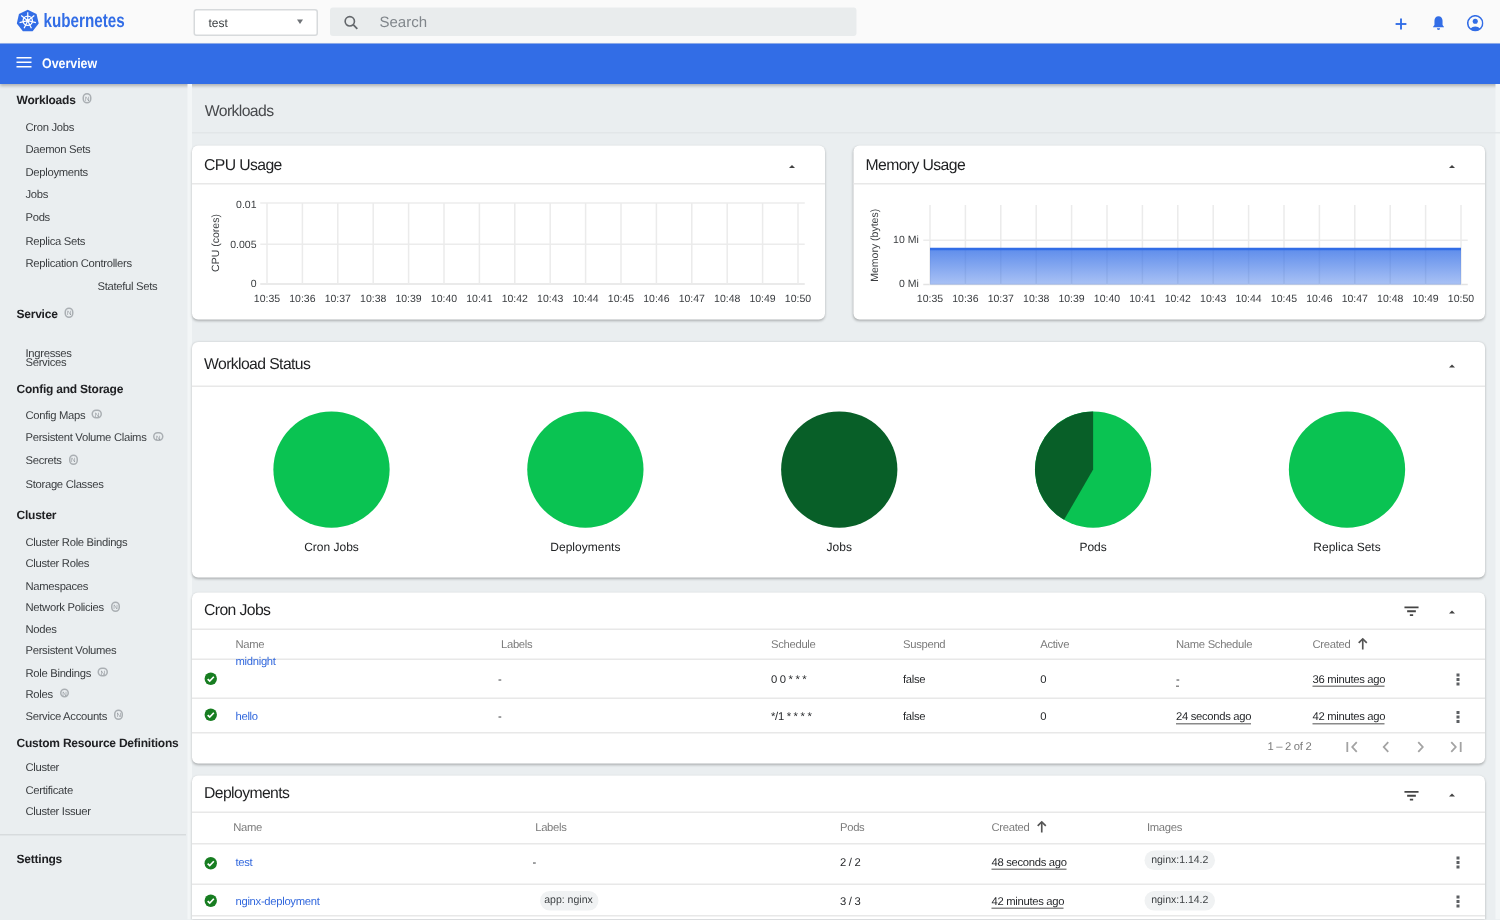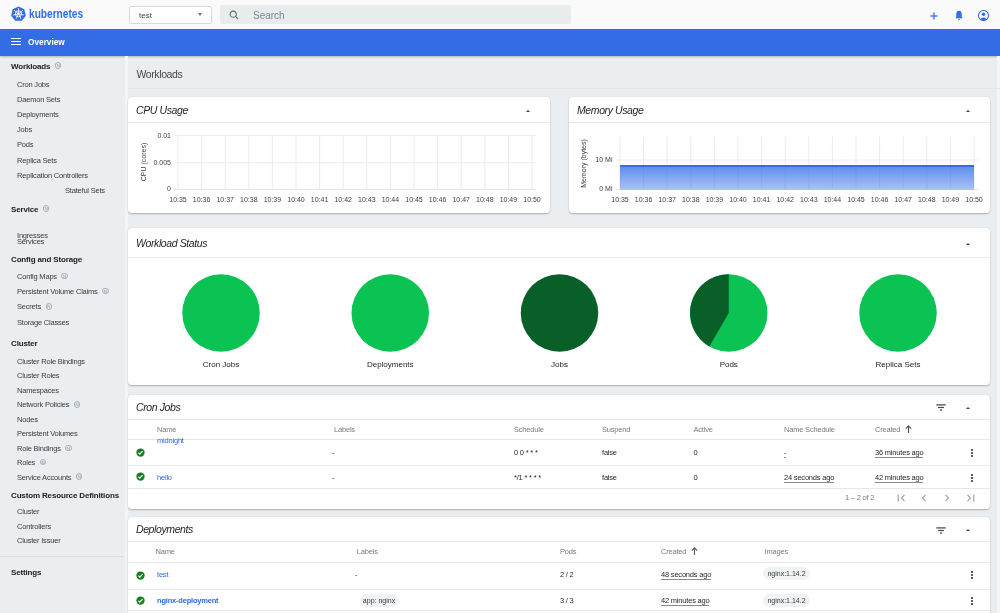--- a/index.html
+++ b/index.html
@@ -1,20 +1,20 @@
 <!DOCTYPE html>
 <html><head>
 <meta charset="utf-8">
 <style>
   * { margin:0; padding:0; box-sizing:border-box; }
   html,body { width:1000px; height:613px; overflow:hidden; }
   body { font-family:"Liberation Sans", sans-serif; background:#eaeef0; position:relative; }
   .abs { position:absolute; }
   .card { position:absolute; background:#fff; border-radius:4px; box-shadow:0 1px 2px rgba(0,0,0,0.18), 0 0.5px 1.5px rgba(0,0,0,0.10); }
-  .ctitle { position:absolute; font-size:10.5px; color:#1f2022; letter-spacing:-0.4px;font-style:italic; }
+  .ctitle { position:absolute; font-size:10.5px; color:#1f2022; letter-spacing:-0.4px; }
   .cdiv { position:absolute; height:1px; background:#e8e8e8; left:0; right:0; }
   .hdr { font-size:7.5px; letter-spacing:-0.2px; color:#7b7b7b; }
   .cell { font-size:7.5px; letter-spacing:-0.2px; color:#27292c; }
   .link { font-size:7.5px; letter-spacing:-0.2px; color:#3268dd; }
   .und { border-bottom:1px solid #8a8a8a; padding-bottom:0px; }
   .navh { position:absolute; left:11px; font-size:8px; font-weight:bold; letter-spacing:-0.15px; color:#202124; white-space:nowrap; }
   .navi { position:absolute; left:17px; font-size:7.5px; letter-spacing:-0.2px; color:#393c3f; white-space:nowrap; }
   .badge { display:inline-block; width:6.5px; height:6.5px; border:0.7px solid #aaafb3; border-radius:50%; font-size:4.2px; color:#8d9298; text-align:center; line-height:5.8px; vertical-align:1.2px; margin-left:4.5px; font-weight:normal; }
   .dots { position:absolute; left:971px; width:2px; }
   .dots span { display:block; width:2px; height:2px; background:#5c5f62; margin-bottom:1.2px; }
@@ -100,21 +100,21 @@
     <div class="navi" style="top:371.3px;">Cluster Roles</div>
     <div class="navi" style="top:385.8px;">Namespaces</div>
     <div class="navi" style="top:400.3px;">Network Policies<span class="badge">N</span></div>
     <div class="navi" style="top:414.7px;">Nodes</div>
     <div class="navi" style="top:429.2px;">Persistent Volumes</div>
     <div class="navi" style="top:443.7px;">Role Bindings<span class="badge">N</span></div>
     <div class="navi" style="top:458.1px;">Roles<span class="badge">N</span></div>
     <div class="navi" style="top:472.6px;">Service Accounts<span class="badge">N</span></div>
     <div class="navh" style="top:490.5px;">Custom Resource Definitions</div>
     <div class="navi" style="top:507.4px;">Cluster</div>
-    <div class="navi" style="top:521.7px;">Controllers</div>
+    <div class="navi" style="top:521.7px;">Certificate</div>
     <div class="navi" style="top:536.4px;">Cluster Issuer</div>
     <div class="navh" style="top:567.8px;">Settings</div>
     <div class="navh" style="top:614px;">About</div>
   </div>
 <div class="abs" style="left:0;top:556px;width:124px;height:1px;background:#d7dbdd;"></div>
 
 <div class="abs" style="left:128px;top:88px;width:872px;height:1px;background:#e2e6e8;"></div>
 <div class="abs" style="left:136.5px;top:67.5px;font-size:10.5px;letter-spacing:-0.4px;color:#47494c;">Workloads</div>
 
 <div class="card" style="left:128px;top:97px;width:422px;height:115.5px;"></div>
@@ -331,21 +331,21 @@
 <div class="abs cell" style="left:355px;top:570px;">-</div>
 <div class="abs cell" style="left:560px;top:570px;">2 / 2</div>
 <div class="abs cell und" style="left:661px;top:570px;">48 seconds ago</div>
 <div class="chip" style="left:763px;top:567.4px;width:47px;height:13px;line-height:13px;">nginx:1.14.2</div>
 <div class="dots" style="top:571px;">
     <span></span>
     <span></span>
     <span></span>
   </div>
 
-<div class="abs link" style="left:157px;top:596px;font-weight:bold;">nginx-deployment</div>
+<div class="abs link" style="left:157px;top:596px;">nginx-deployment</div>
 <div class="chip" style="left:359.5px;top:593.6px;width:39px;height:13px;line-height:13px;">app: nginx</div>
 <div class="abs cell" style="left:560px;top:596px;">3 / 3</div>
 <div class="abs cell und" style="left:661px;top:596px;">42 minutes ago</div>
 <div class="chip" style="left:763px;top:593.6px;width:47px;height:13px;line-height:13px;">nginx:1.14.2</div>
 <div class="dots" style="top:597px;">
     <span></span>
     <span></span>
     <span></span>
   </div>
 

